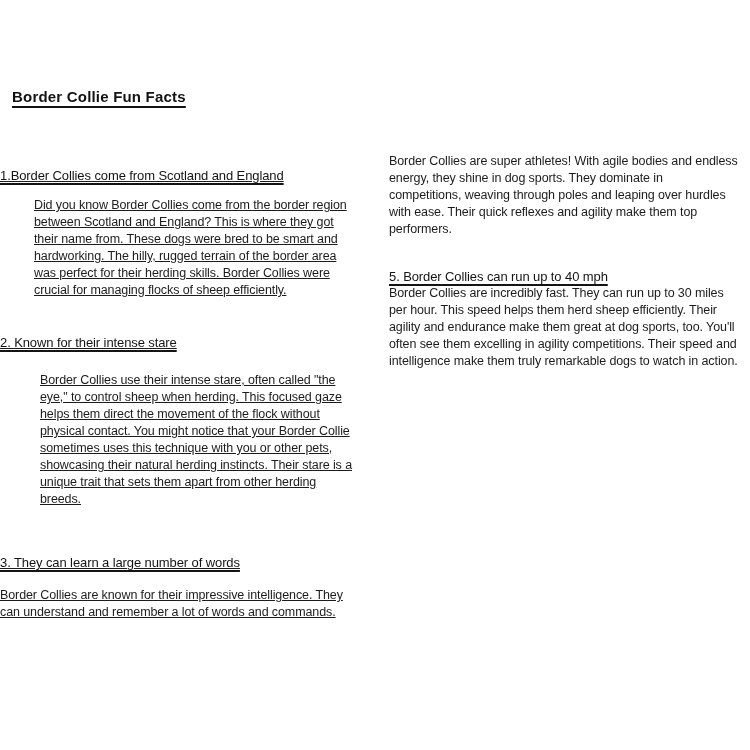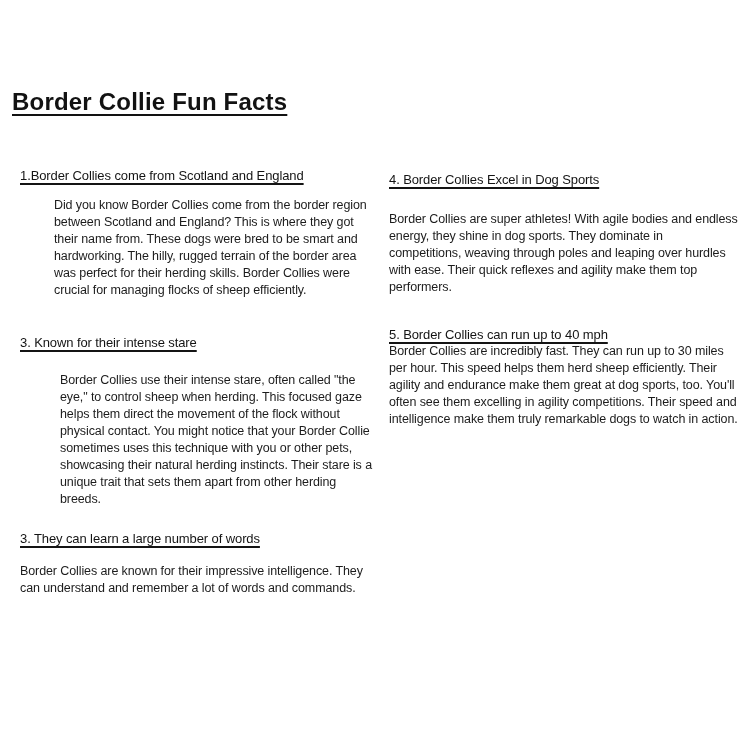--- a/index.html
+++ b/index.html
@@ -18,38 +18,39 @@
   .page {
     position: absolute;
     inset: 0;
     background: #ffffff;
   }
   .doc-title {
     position: absolute;
     left: 12px;
     top: 88px;
     margin: 0;
-    font-size: 24px;
+    font-size: 15px;
     font-weight: bold;
     letter-spacing: 0.2px;
     color: #121212;
     text-decoration: underline;
     text-decoration-thickness: 2px;
     text-underline-offset: 4px;
   }
   .col {
     position: absolute;
     font-size: 12.5px;
     line-height: 17px;
     letter-spacing: -0.1px;
   }
   .col-left {
-    left: 20px;
+    left: 0;
     top: 167px;
     width: 360px;
+    text-decoration: underline;
   }
   .col-right {
     left: 389px;
     top: 130px;
     width: 349px;
   }
   .section-heading {
     margin: 0;
     font-size: 13px;
     font-weight: normal;
@@ -59,47 +60,46 @@
     text-underline-offset: 3px;
   }
   .body-para {
     margin: 0;
     color: #1c1c1c;
   }
   
   .mt-p-after-h   { margin-top: 13px; margin-left: 34px; }
   .mt-h2          { margin-top: 35px; }
   .mt-p2          { margin-top: 21px; margin-left: 40px; }
-  .mt-h3          { margin-top: 22px; }
+  .mt-h3          { margin-top: 46px; }
   .mt-p3          { margin-top: 16px; }
   .mt-h4          { margin-top: 41px; }
   .mt-p4          { margin-top: 23px; }
   .mt-h5          { margin-top: 30px; }
   .mt-p5          { }
 </style>
 </head>
 <body>
 
 <div class="page">
 
   <h1 class="doc-title">Border Collie Fun Facts</h1>
 
   <div class="col col-left">
     <h2 class="section-heading">1.Border Collies come from Scotland and England</h2>
     <p class="body-para mt-p-after-h">Did you know Border Collies come from the border region between Scotland and England? This is where they got their name from. These dogs were bred to be smart and hardworking. The hilly, rugged terrain of the border area was perfect for their herding skills. Border Collies were crucial for managing flocks of sheep efficiently.</p>
 
-    <h2 class="section-heading mt-h2">3. Known for their intense stare</h2>
+    <h2 class="section-heading mt-h2">2. Known for their intense stare</h2>
     <p class="body-para mt-p2">Border Collies use their intense stare, often called "the eye," to control sheep when herding. This focused gaze helps them direct the movement of the flock without physical contact. You might notice that your Border Collie sometimes uses this technique with you or other pets, showcasing their natural herding instincts. Their stare is a unique trait that sets them apart from other herding breeds.</p>
 
     <h2 class="section-heading mt-h3">3. They can learn a large number of words</h2>
     <p class="body-para mt-p3">Border Collies are known for their impressive intelligence. They can understand and remember a lot of words and commands.</p>
   </div>
 
   <div class="col col-right">
 
-    <h2 class="section-heading mt-h4">4. Border Collies Excel in Dog Sports</h2>
     <p class="body-para mt-p4">Border Collies are super athletes! With agile bodies and endless energy, they shine in dog sports. They dominate in competitions, weaving through poles and leaping over hurdles with ease. Their quick reflexes and agility make them top performers.</p>
 
     <h2 class="section-heading mt-h5">5. Border Collies can run up to 40 mph</h2>
     <p class="body-para mt-p5">Border Collies are incredibly fast. They can run up to 30 miles per hour. This speed helps them herd sheep efficiently. Their agility and endurance make them great at dog sports, too. You'll often see them excelling in agility competitions. Their speed and intelligence make them truly remarkable dogs to watch in action.</p>
   </div>
 
 </div>
 
 </body></html>

